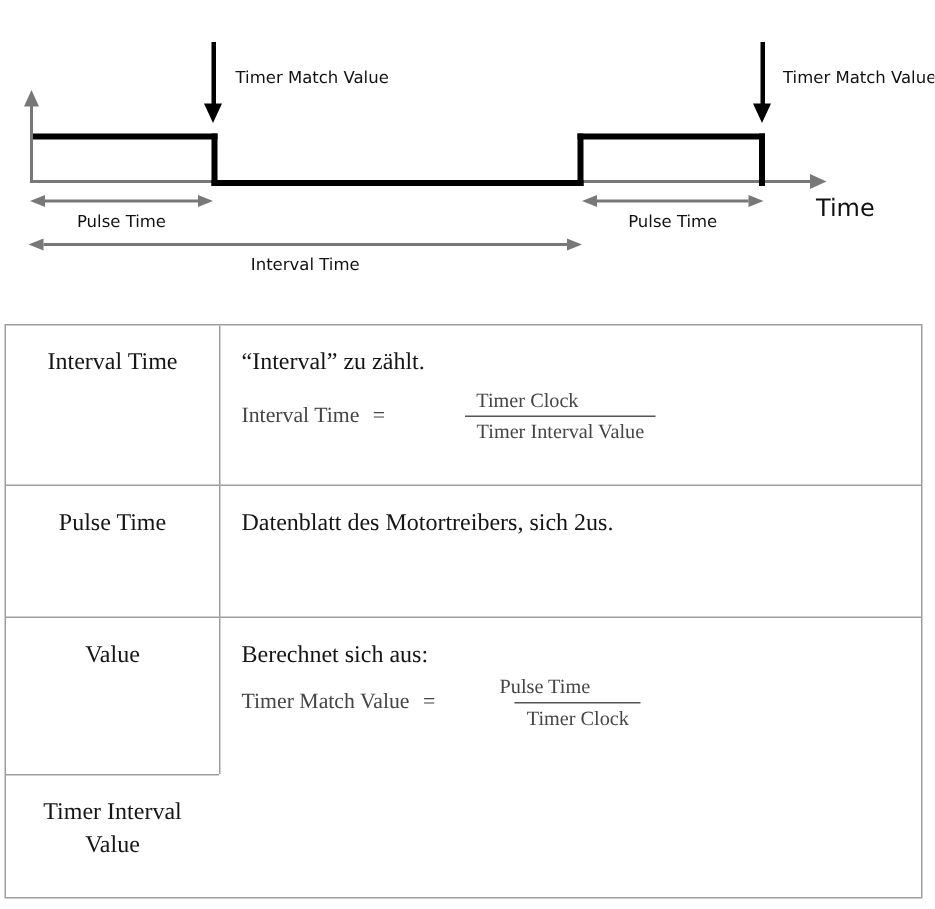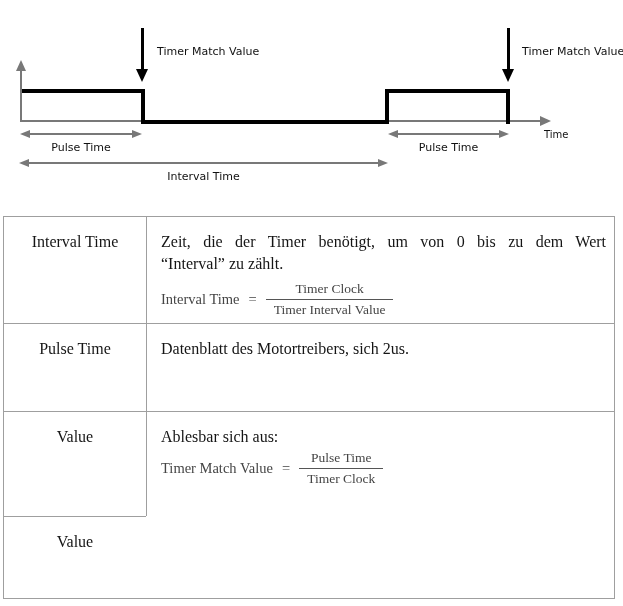--- a/index.html
+++ b/index.html
@@ -44,35 +44,35 @@
   .row1{border-top:none !important;}
   .line{white-space:nowrap;}
   .line.j{white-space:normal;text-align:justify;text-align-last:justify;}
 
   
   .formula{display:flex;align-items:center;margin-top:6px;color:#454545;
            font-size:14.5px;line-height:normal;}
   .f-eq{margin:0 9px;}
   .frac{display:inline-flex;flex-direction:column;align-items:center;font-size:13.5px;}
   .frac .num{padding:0 8px 2px 8px;}
-  .frac .den{border-top:1.3px solid #555;padding:2px 8px 0 8px;}
+  .frac .den{border-top:1.3px solid #555;padding:2px 8px 0 8px;margin-left:44px;}
 </style>
 </head>
 <body>
 
 <div class="page">
 
   <div class="diagram">
 
     <div class="abs tri-up" style="left:16px;top:60px;"></div>
     <div class="abs gray" style="left:20px;top:69px;width:2px;height:53px;"></div>
 
     <div class="abs gray" style="left:21px;top:120px;width:519px;height:2px;"></div>
     <div class="abs tri-right" style="left:540px;top:116px;"></div>
-    <div class="dlabel" style="left:544px;top:129px;font-size:10px;">Time</div>
+    <div class="dlabel" style="left:544px;top:129px;font-size:16px;">Time</div>
 
     <div class="abs black" style="left:22px;top:89px;width:123px;height:4px;"></div>
     <div class="abs black" style="left:141px;top:89px;width:4px;height:35px;"></div>
     <div class="abs black" style="left:141px;top:120px;width:248px;height:4px;"></div>
     <div class="abs black" style="left:385px;top:89px;width:4px;height:35px;"></div>
     <div class="abs black" style="left:385px;top:89px;width:125px;height:4px;"></div>
     <div class="abs black" style="left:506px;top:89px;width:4px;height:35px;"></div>
 
     <div class="abs black" style="left:141px;top:28px;width:3px;height:42px;"></div>
     <div class="abs tri-down" style="left:136px;top:69px;"></div>
@@ -103,21 +103,20 @@
     </div>
     <div class="dlabel centerlab" style="left:19px;top:170px;width:369px;">Interval Time</div>
   </div>
 
   <div class="ttable">
 
     <div class="tcell term row1">
       <div class="line">Interval Time</div>
     </div>
     <div class="tcell desc row1">
-      <div class="line j">Zeit, die der Timer benötigt, um von 0 bis zu dem Wert</div>
       <div class="line">“Interval” zu zählt.</div>
       <div class="formula">
         <span class="f-lhs">Interval Time</span>
         <span class="f-eq">=</span>
         <span class="frac">
           <span class="num">Timer Clock</span>
           <span class="den">Timer Interval Value</span>
         </span>
       </div>
     </div>
@@ -126,29 +125,30 @@
       <div class="line">Pulse Time</div>
     </div>
     <div class="tcell desc">
       <div class="line">Datenblatt des Motortreibers, sich 2us.</div>
     </div>
 
     <div class="tcell term">
       <div class="line">Value</div>
     </div>
     <div class="tcell desc">
-      <div class="line">Ablesbar sich aus:</div>
+      <div class="line">Berechnet sich aus:</div>
       <div class="formula" style="margin-top:2px;">
         <span class="f-lhs">Timer Match Value</span>
         <span class="f-eq">=</span>
         <span class="frac">
           <span class="num">Pulse Time</span>
           <span class="den">Timer Clock</span>
         </span>
       </div>
     </div>
 
     <div class="tcell term">
+      <div class="line">Timer Interval</div>
       <div class="line">Value</div>
     </div>
 
   </div>
 </div>
 
 </body></html>

